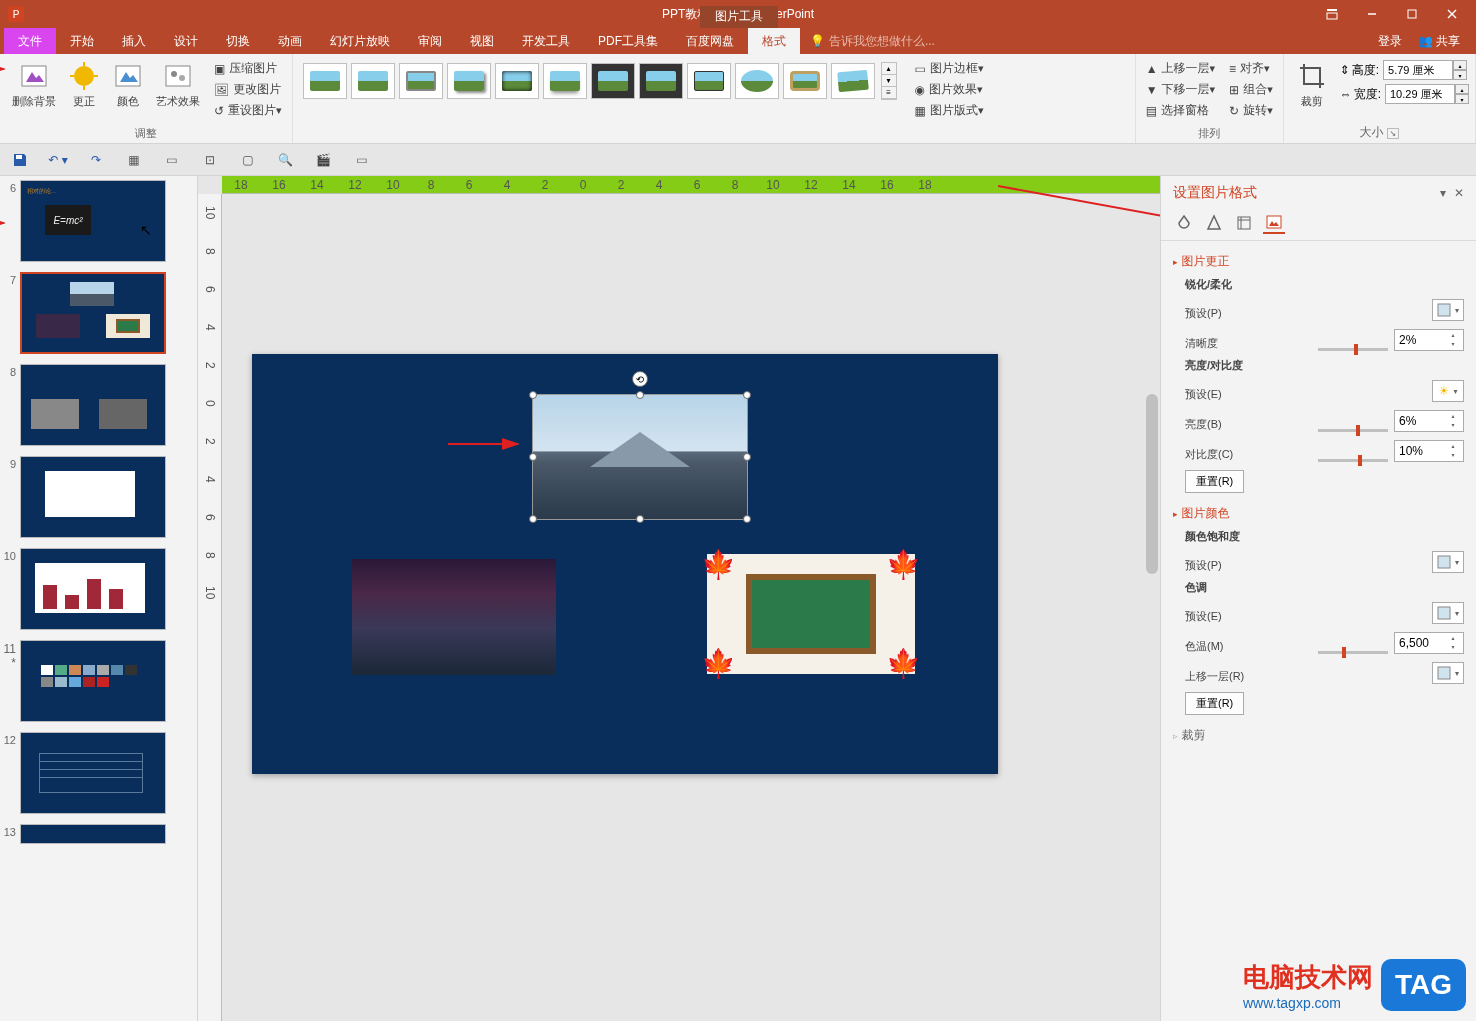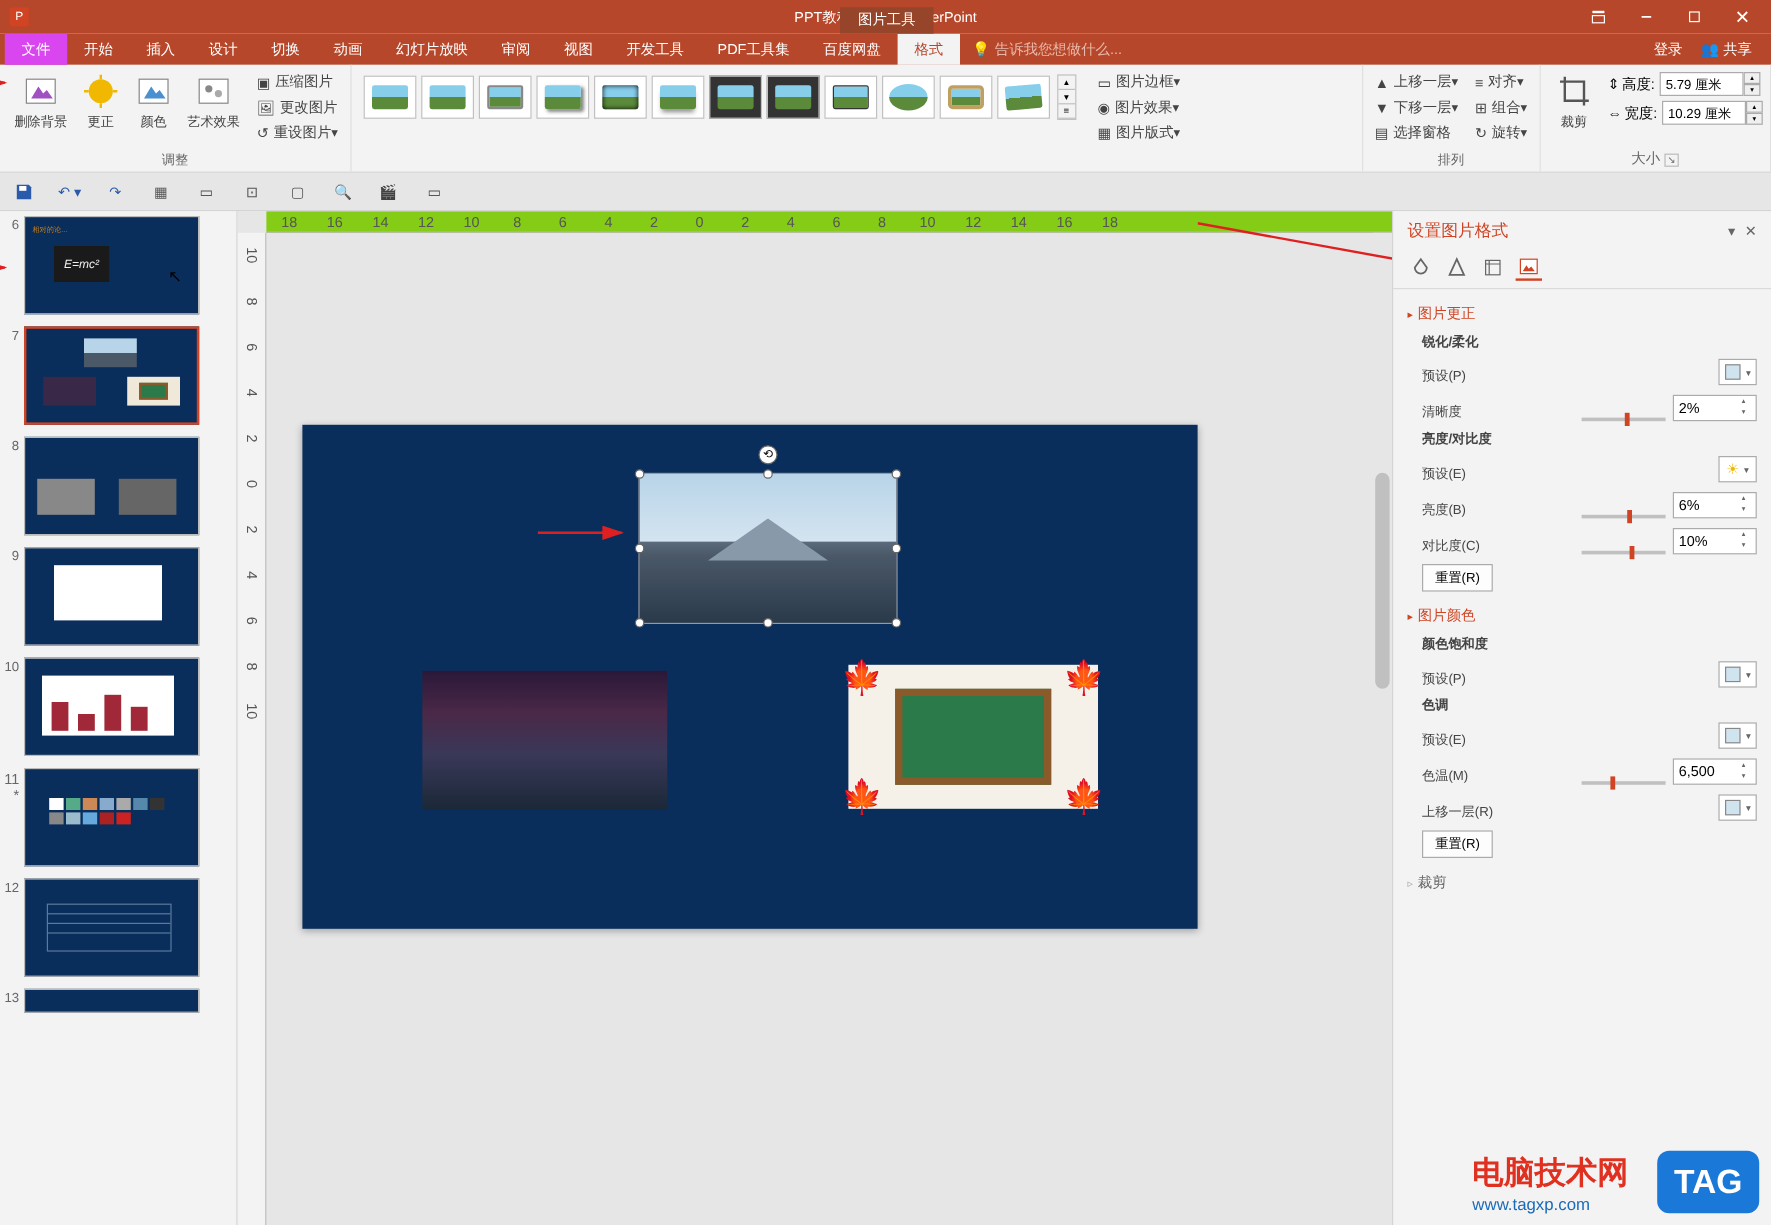--- a/index.html
+++ b/index.html
@@ -113,21 +113,21 @@
 .num-input { width: 70px; height: 22px; border: 1px solid #ababab; background: #fff; display: flex; align-items: center; padding: 0 4px; font-size: 11px; }
 .num-input span { flex: 1; }
 .num-spin { width: 12px; display: flex; flex-direction: column; margin-left: auto; }
 .num-spin div { height: 9px; font-size: 6px; text-align: center; line-height: 9px; color: #666; cursor: pointer; }
 .reset-btn { border: 1px solid #ababab; background: #fdfdfd; padding: 3px 10px; margin: 4px 0 8px 12px; display: inline-block; cursor: pointer; font-size: 11px; }
 
 
 .red-arrow { position: absolute; pointer-events: none; }
 
 
-.watermark { position: absolute; right: 10px; bottom: 10px; display: flex; align-items: center; gap: 24px; }
+.watermark { position: absolute; right: 10px; bottom: 10px; display: flex; align-items: center; gap: 8px; }
 .watermark .txt { color: #e03020; font-size: 26px; font-weight: bold; }
 .watermark .url { color: #1a6ab8; font-size: 14px; }
 .watermark .tag { background: #1a78d8; color: #fff; font-size: 28px; font-weight: bold; padding: 10px 14px; border-radius: 10px; }
 
 .scroll-v { position: absolute; right: 0; top: 18px; bottom: 0; width: 16px; background: #e6e6e6; }
 .scroll-v .thumb { position: absolute; left: 2px; right: 2px; top: 200px; height: 180px; background: #c0c0c0; border-radius: 6px; }
 
 svg { display: block; }
 </style>
 </head>

